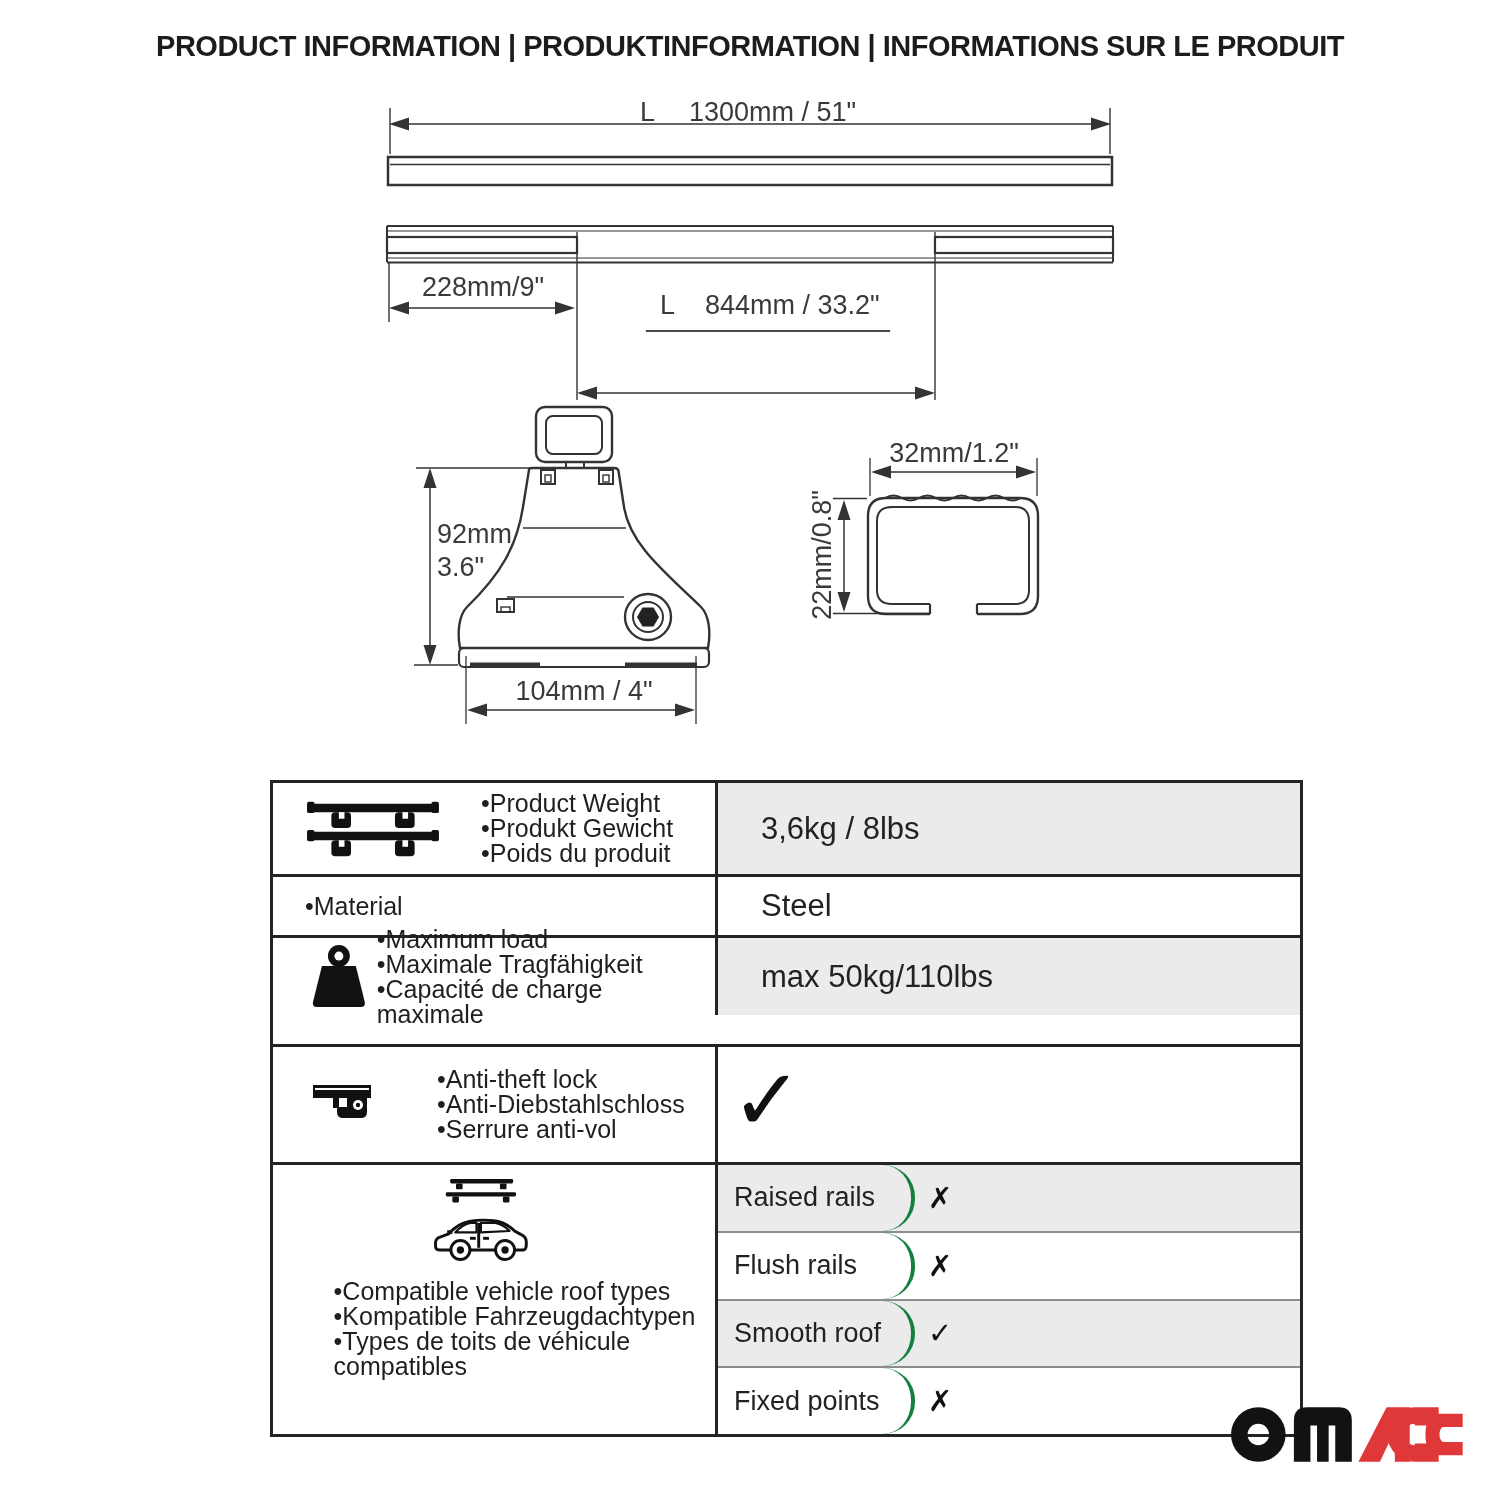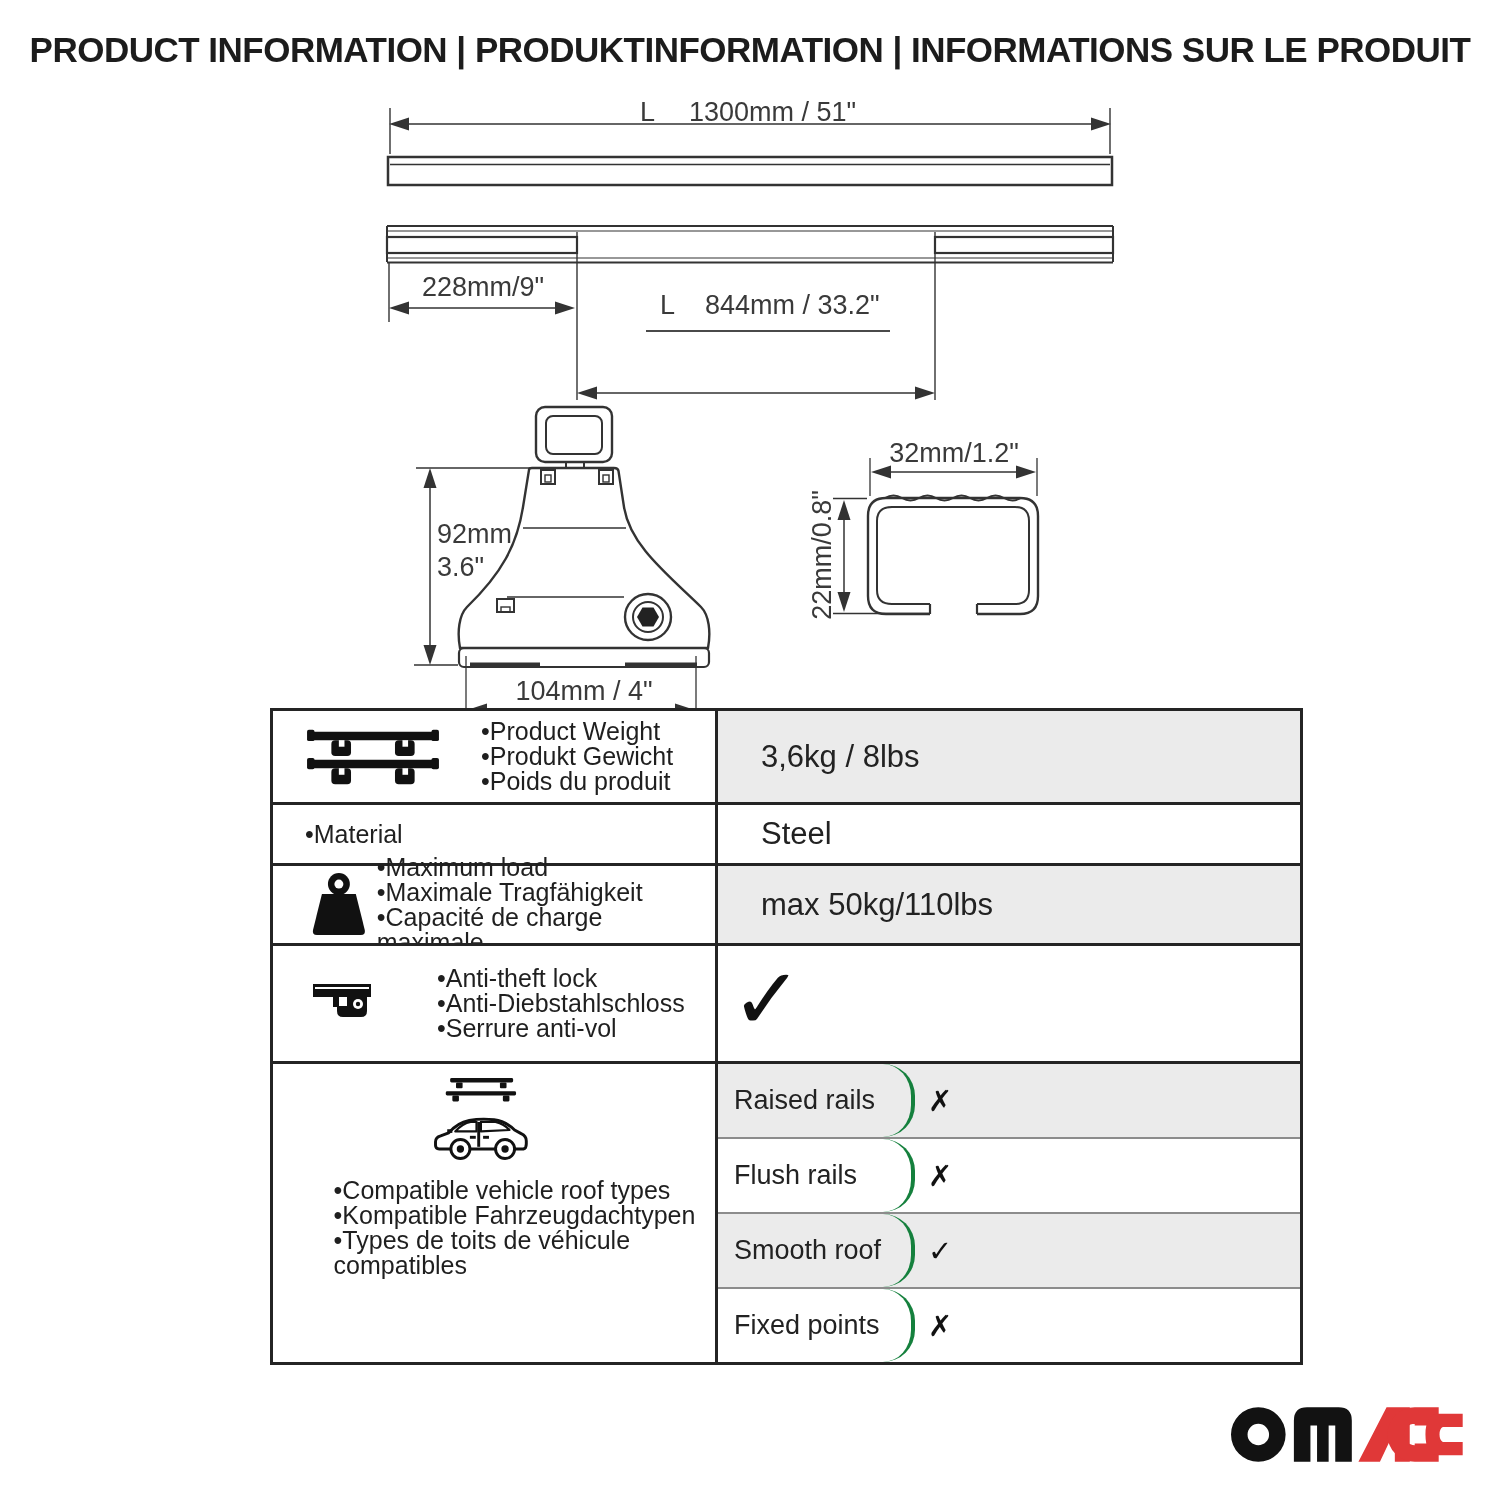--- a/index.html
+++ b/index.html
@@ -1,42 +1,42 @@
 <!DOCTYPE html>
 <html><head>
 <meta charset="utf-8">
 <style>
   html,body{margin:0;padding:0;background:#fff;}
   .canvas{position:relative;width:1500px;height:1500px;background:#fff;overflow:hidden;
           font-family:"Liberation Sans",sans-serif;color:#1b1b1b;}
   .lines{position:absolute;left:0;top:0;pointer-events:none;}
-  .title{position:absolute;left:0;right:0;top:30px;text-align:center;font-size:35px;font-weight:700;
+  .title{position:absolute;left:0;right:0;top:30px;text-align:center;font-size:29px;font-weight:700;
          letter-spacing:-0.5px;color:#1c1c1c;white-space:nowrap;}
   .dim{position:absolute;font-size:27px;color:#3a3a3a;white-space:nowrap;}
   .dim-flex{display:flex;}
   #lbl-bar1{left:640px;top:97px;gap:34px;}
   #lbl-228{left:398px;top:272px;width:170px;text-align:center;}
   #lbl-844{left:646px;top:290px;gap:30px;border-bottom:2px solid #4a4a4a;padding:0 10px 9px 14px;}
   #lbl-92{left:437px;top:518px;line-height:33px;}
   #lbl-104{left:468px;top:676px;width:232px;text-align:center;}
   #lbl-32{left:868px;top:438px;width:172px;text-align:center;}
   #lbl-22{left:747px;top:541px;width:150px;height:28px;line-height:28px;text-align:center;
           transform:rotate(-90deg);}
   
-  .spec-table{position:absolute;left:270px;top:708px;width:1033px;height:657px;
+  .spec-table{position:absolute;left:270px;top:780px;width:1033px;height:657px;
               border:3px solid #242424;box-sizing:border-box;display:flex;flex-direction:column;
               font-size:25px;color:#1f1f1f;}
   .t-row{display:flex;box-sizing:border-box;}
   .t-row + .t-row{border-top:3px solid #242424;}
   .t-label{width:445px;border-right:3px solid #242424;box-sizing:border-box;display:flex;
            align-items:center;background:#fff;}
   .t-value{flex:1;display:flex;align-items:center;padding-left:43px;font-size:31px;color:#222;}
   .shaded{background:#ebebeb;}
   .lbl-lines{line-height:25px;}
-  .r1{height:91px;}  .r2{height:61px;}  .r3{height:80px;}  .r4{height:118px;}  .r5{flex:1;}
+  .r1{height:91px;}  .r2{height:61px;}  .r3{height:80px;}  .r4{height:118px;margin-top:29px;}  .r5{flex:1;}
   .r5 .t-label{flex-direction:column;align-items:center;justify-content:flex-start;
                padding-top:14px;}
   .icon-car-wrap{align-self:center;margin-right:24px;}
   .r5 .lbl-lines{margin:12px 0 0 41px;}
   .big-check{font-family:"DejaVu Sans",sans-serif;font-size:86px;font-weight:700;line-height:1;
              margin:-10px 0 0 -5px;color:#111;}
   .sub-table{flex:1;display:flex;flex-direction:column;}
   .sub-row{flex:1;display:flex;box-sizing:border-box;}
   .sub-row + .sub-row{border-top:2px solid #8c8c8c;}
   .sub-label{width:197px;border-right:4px solid #15803d;box-sizing:border-box;display:flex;

